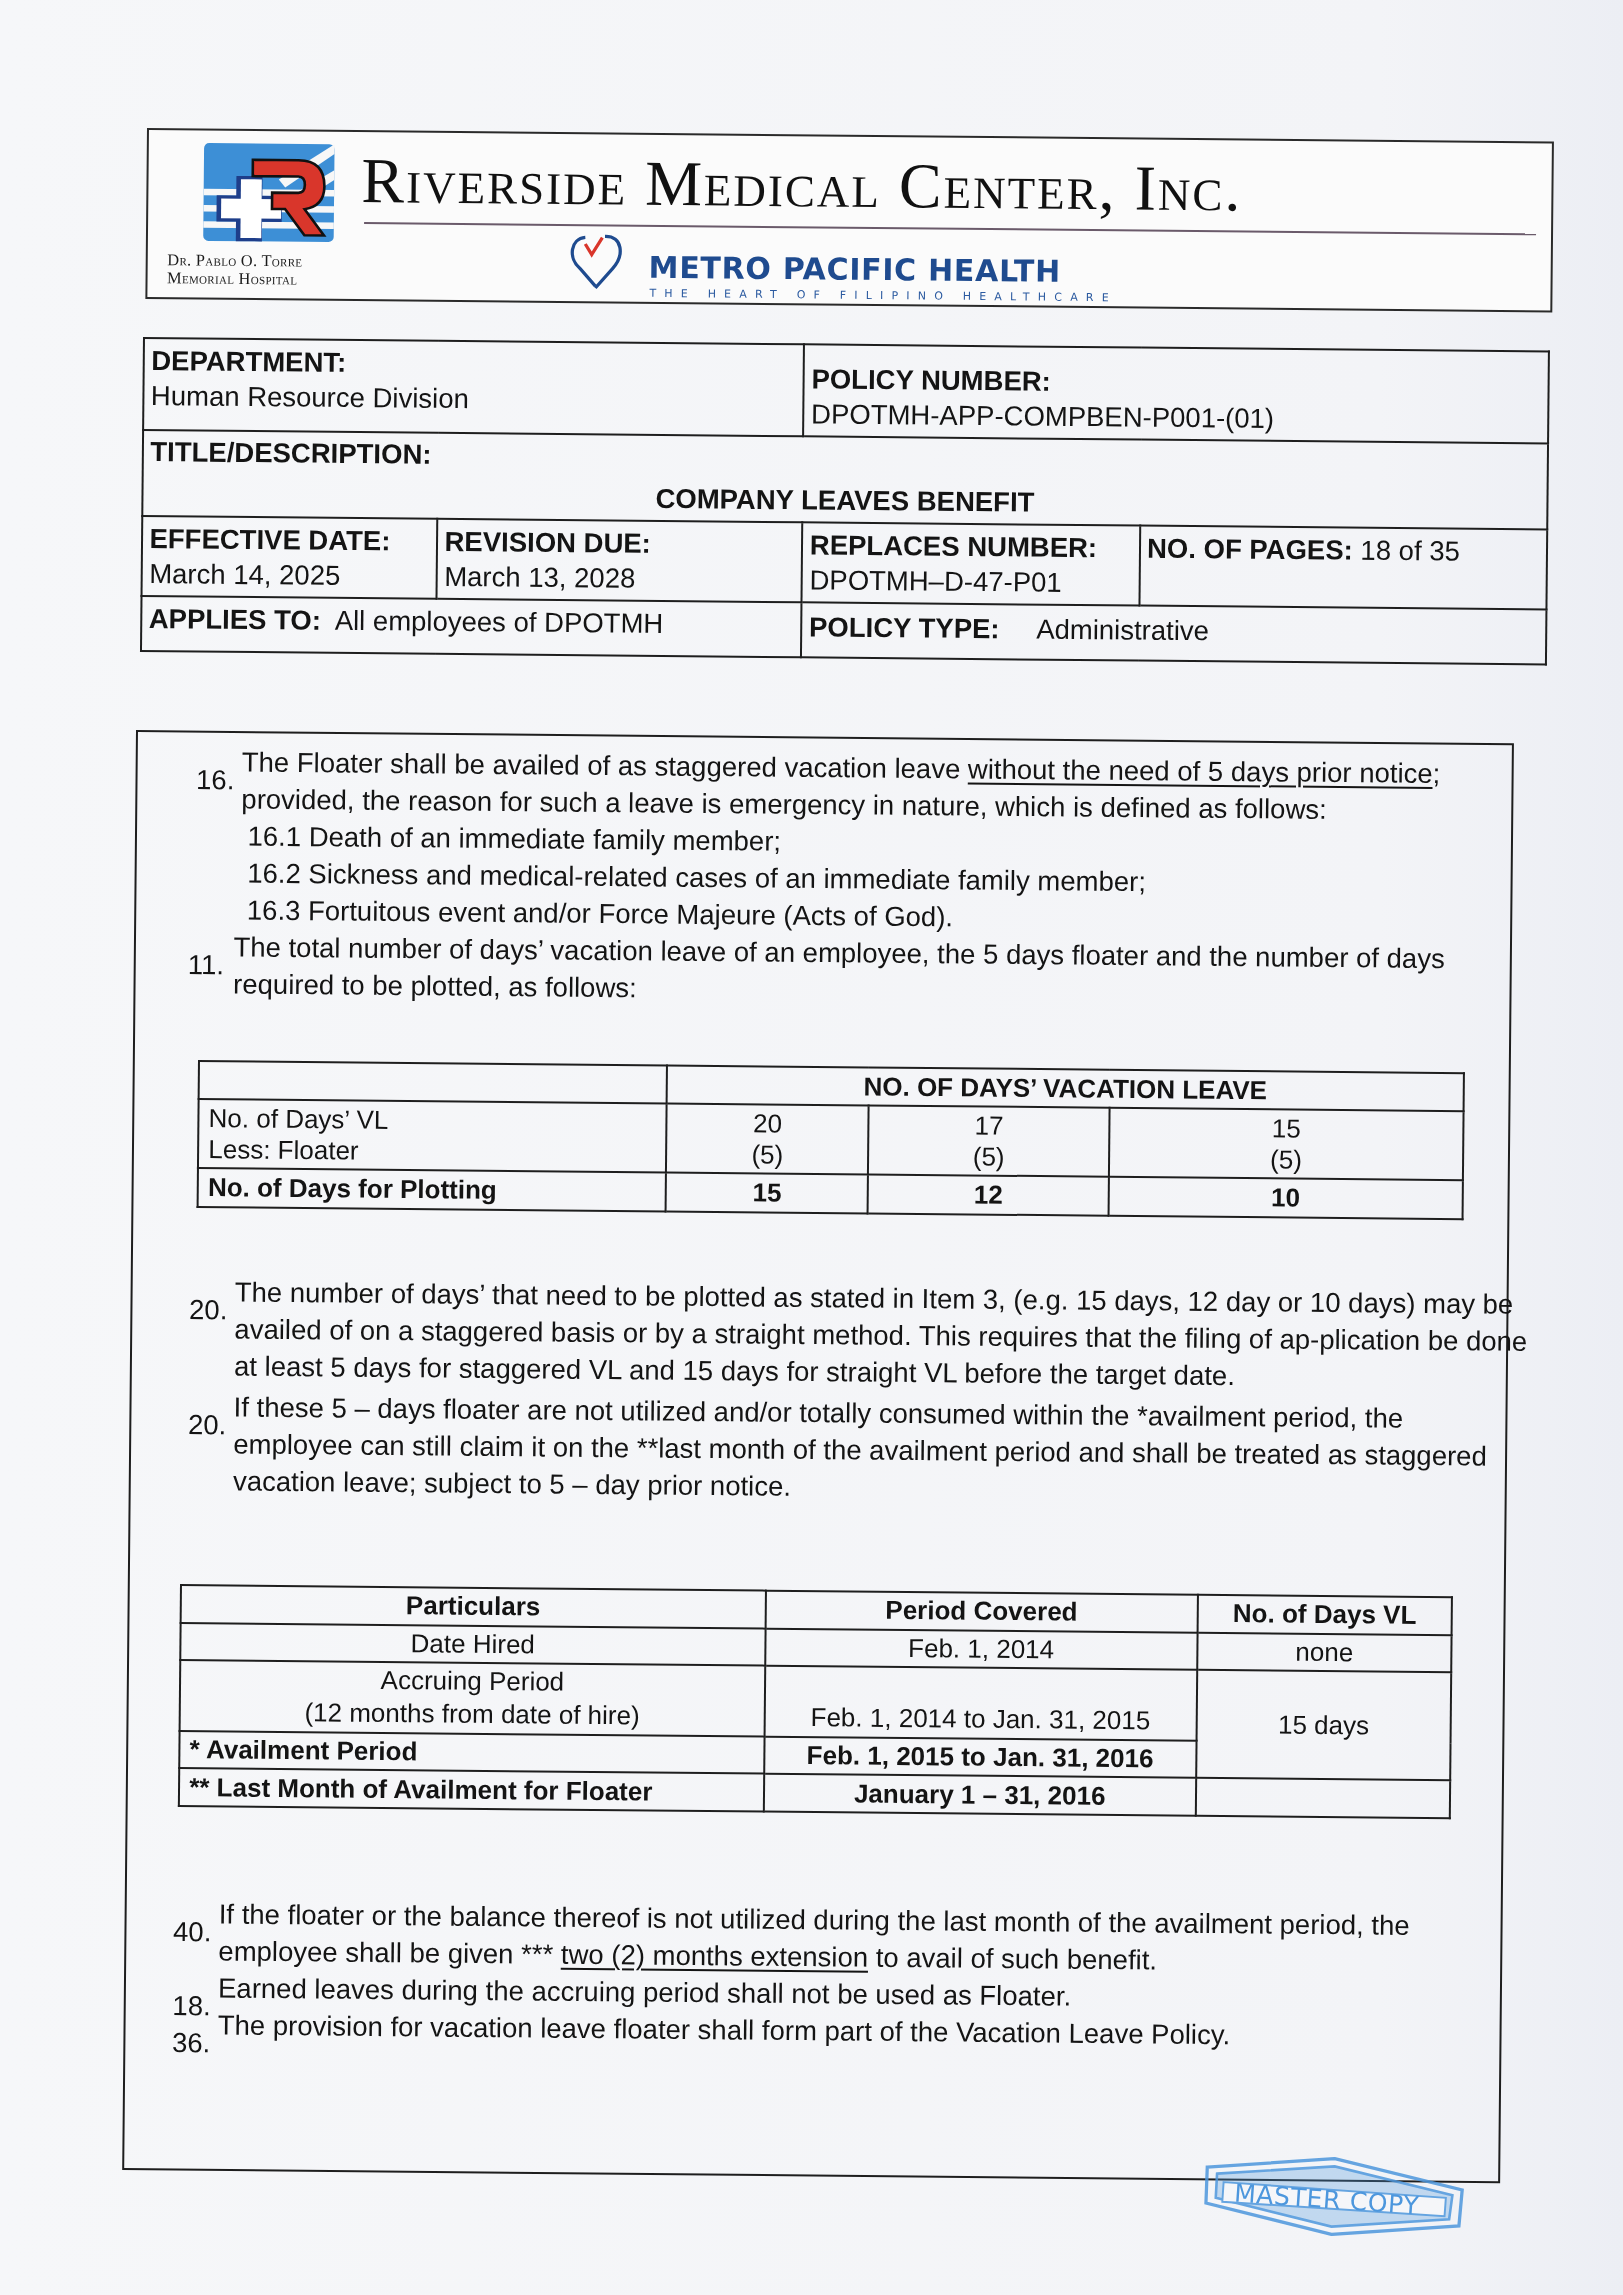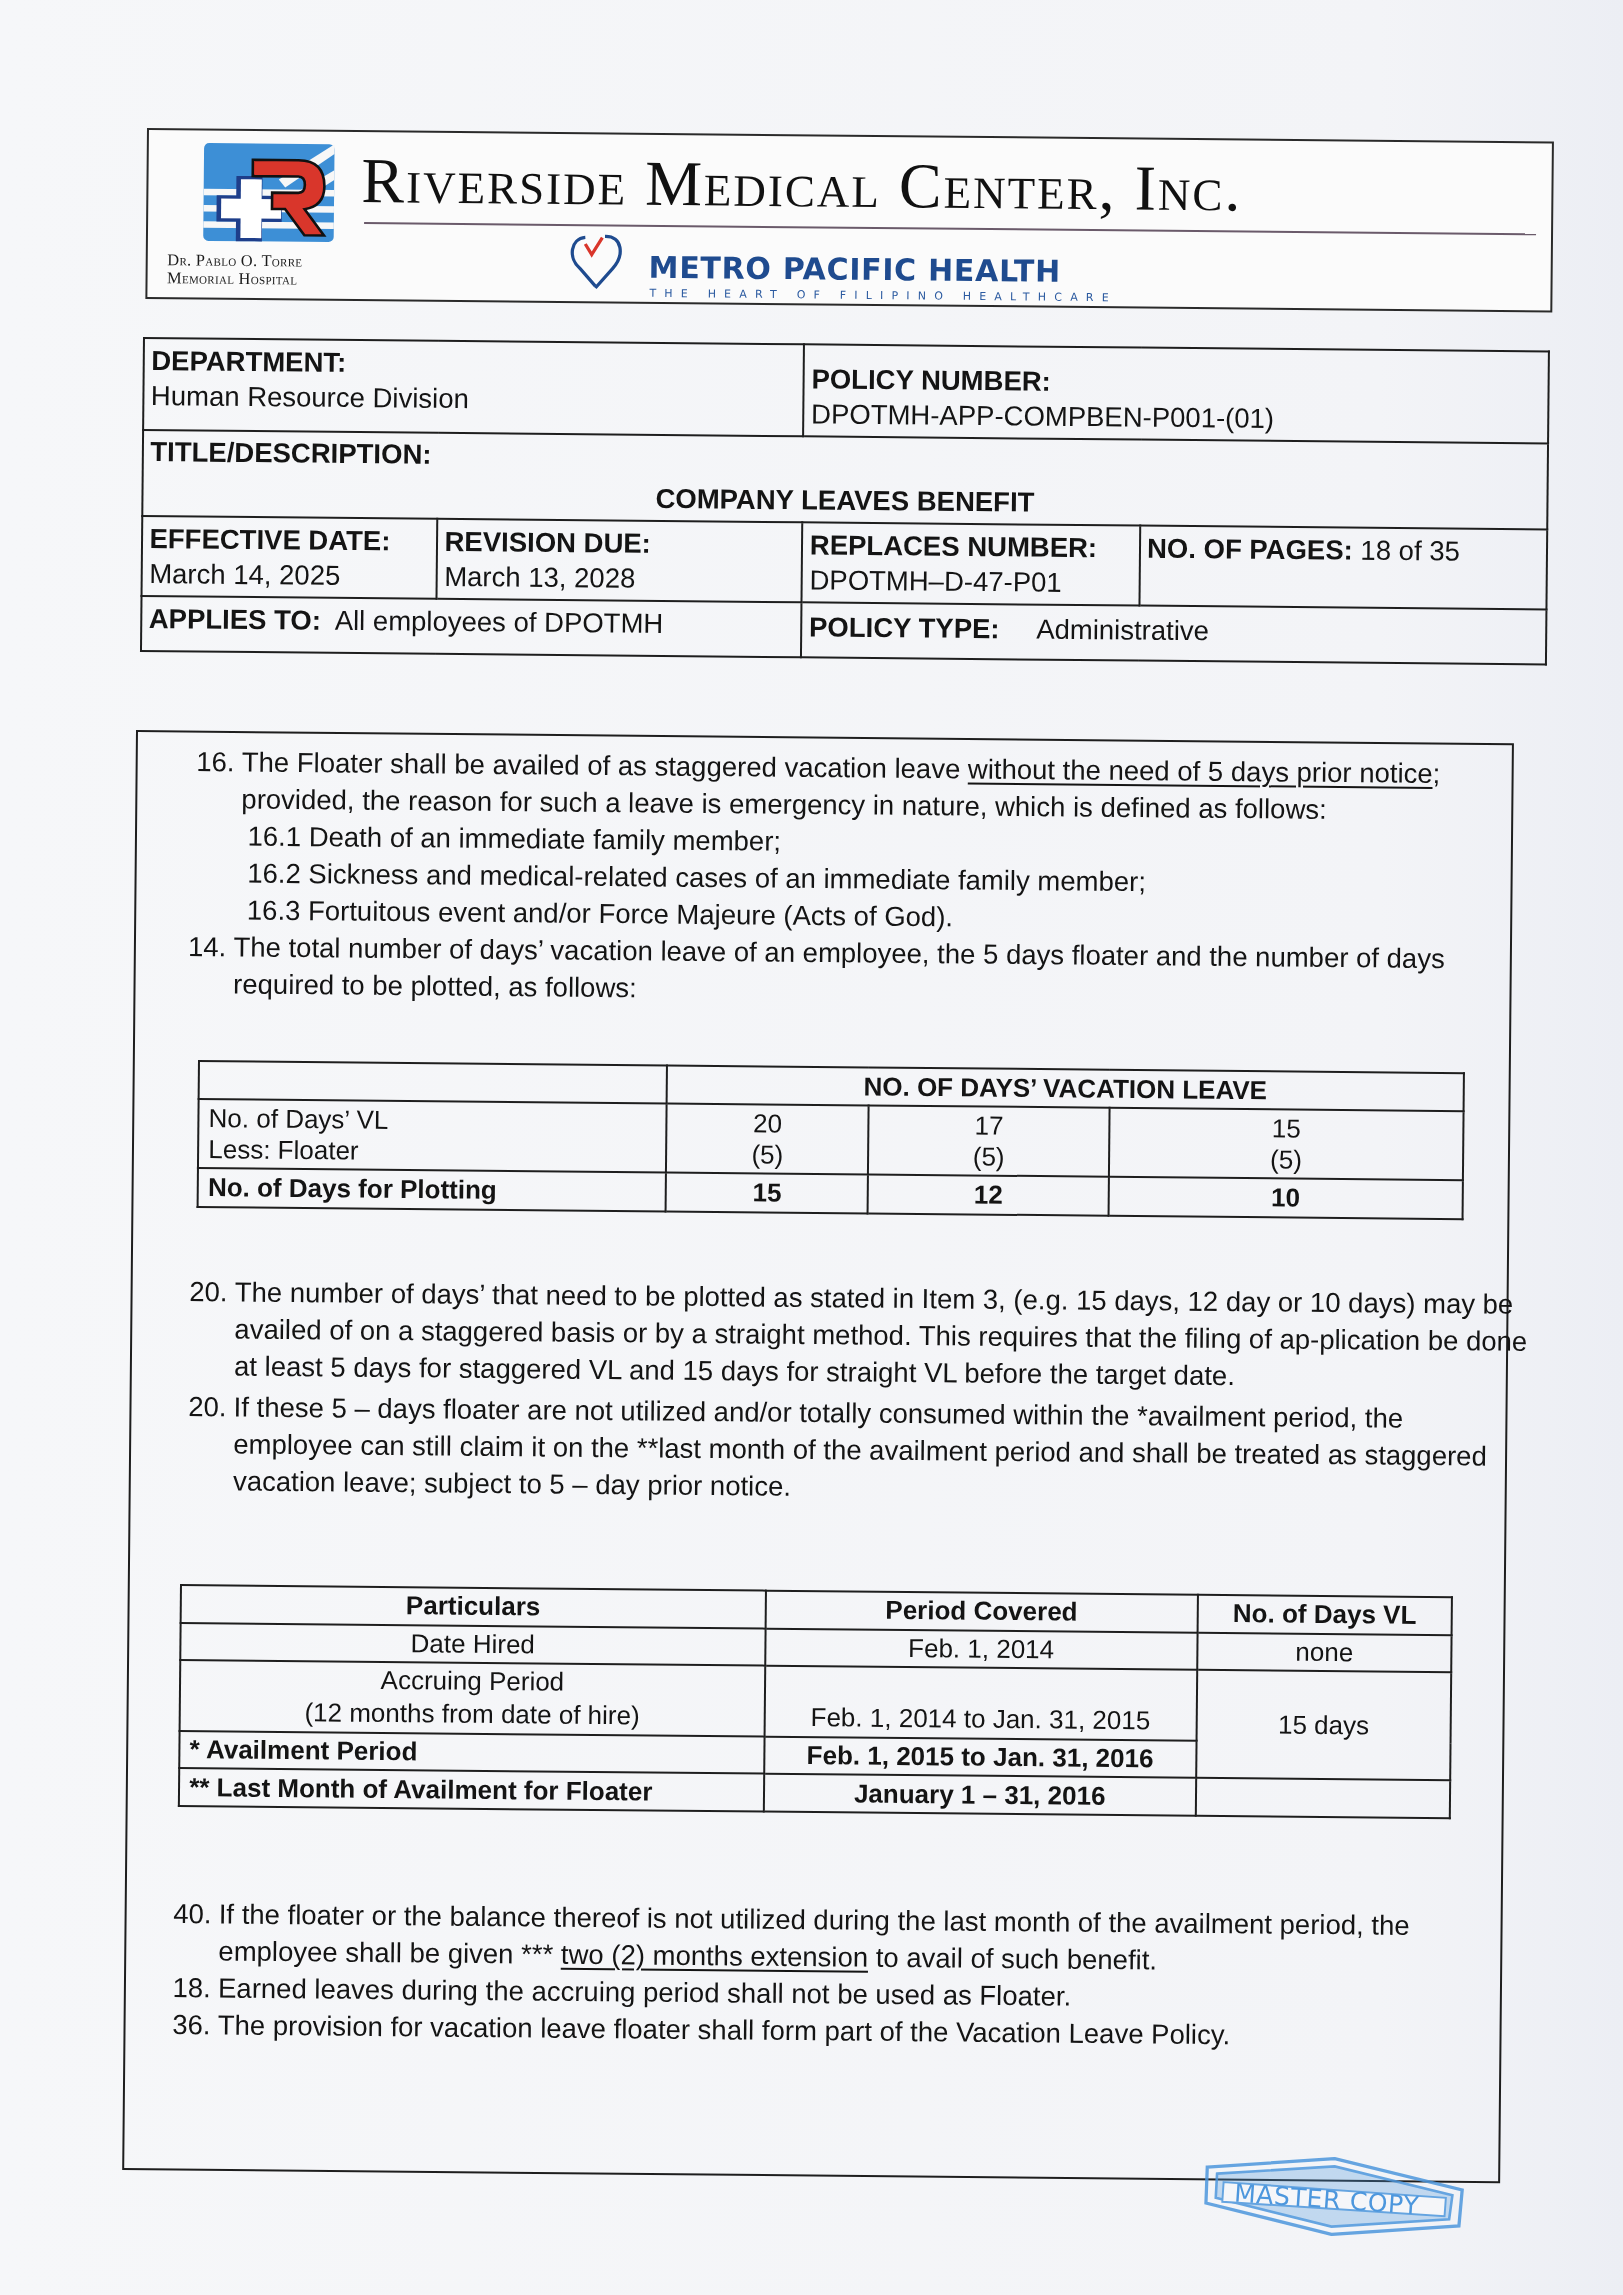--- a/index.html
+++ b/index.html
@@ -78,21 +78,21 @@
   .body-frame {
     position: absolute; left: 136px; top: 730px;
     width: 1378px; height: 1440px;
     border: 2px solid #1e1e1e; box-sizing: border-box;
   }
   .text-block {
     position: absolute; left: 190px; width: 1348px;
     font-size: 27.5px; line-height: 37px;
   }
   .item { position: relative; padding-left: 52px; }
-  .item .num { position: absolute; left: 6.5px; top: 0; }
+  .item .num { position: absolute; left: 6.5px; top: 18px; }
   .sub { padding-left: 59px; }
   .u { text-decoration: underline; text-decoration-thickness: 2px; text-underline-offset: 3.9px; }
 
   
   .t1 {
     position: absolute; left: 198px; top: 1060px;
     width: 1267px; border-collapse: collapse; font-size: 26px;
   }
   .t1 td { border: 2px solid #1e1e1e; padding: 2.6px 9.2px; line-height: 31px; }
   .t1 .num-cell { text-align: center; }
@@ -208,21 +208,21 @@
 
   <div class="text-block tilt" style="top:743px;">
     <div class="item">
       <span class="num">16.</span>
       <span>The Floater shall be availed of as staggered vacation leave </span><span class="u">without the need of 5 days prior notice</span><span>; provided, the reason for such a leave is emergency in nature, which is defined as follows:</span>
       <div class="sub" style="padding-left:6.5px;">16.1 Death of an immediate family member;</div>
       <div class="sub" style="padding-left:6.5px;">16.2 Sickness and medical-related cases of an immediate family member;</div>
       <div class="sub" style="padding-left:6.5px;">16.3 Fortuitous event and/or Force Majeure (Acts of God).</div>
     </div>
     <div class="item" style="margin-left:-6.5px;">
-      <span class="num">14.</span>
+      <span class="num">11.</span>
       <span>The total number of days’ vacation leave of an employee, the 5 days floater and the number of days required to be plotted, as follows:</span>
     </div>
   </div>
 
   <table class="t1 tilt">
     <tbody>
         <tr>
       <td rowspan="1" style="width:37%; height:26px;"></td>
       <td colspan="3" class="hdr">NO. OF DAYS’ VACATION LEAVE</td>
     </tr>

